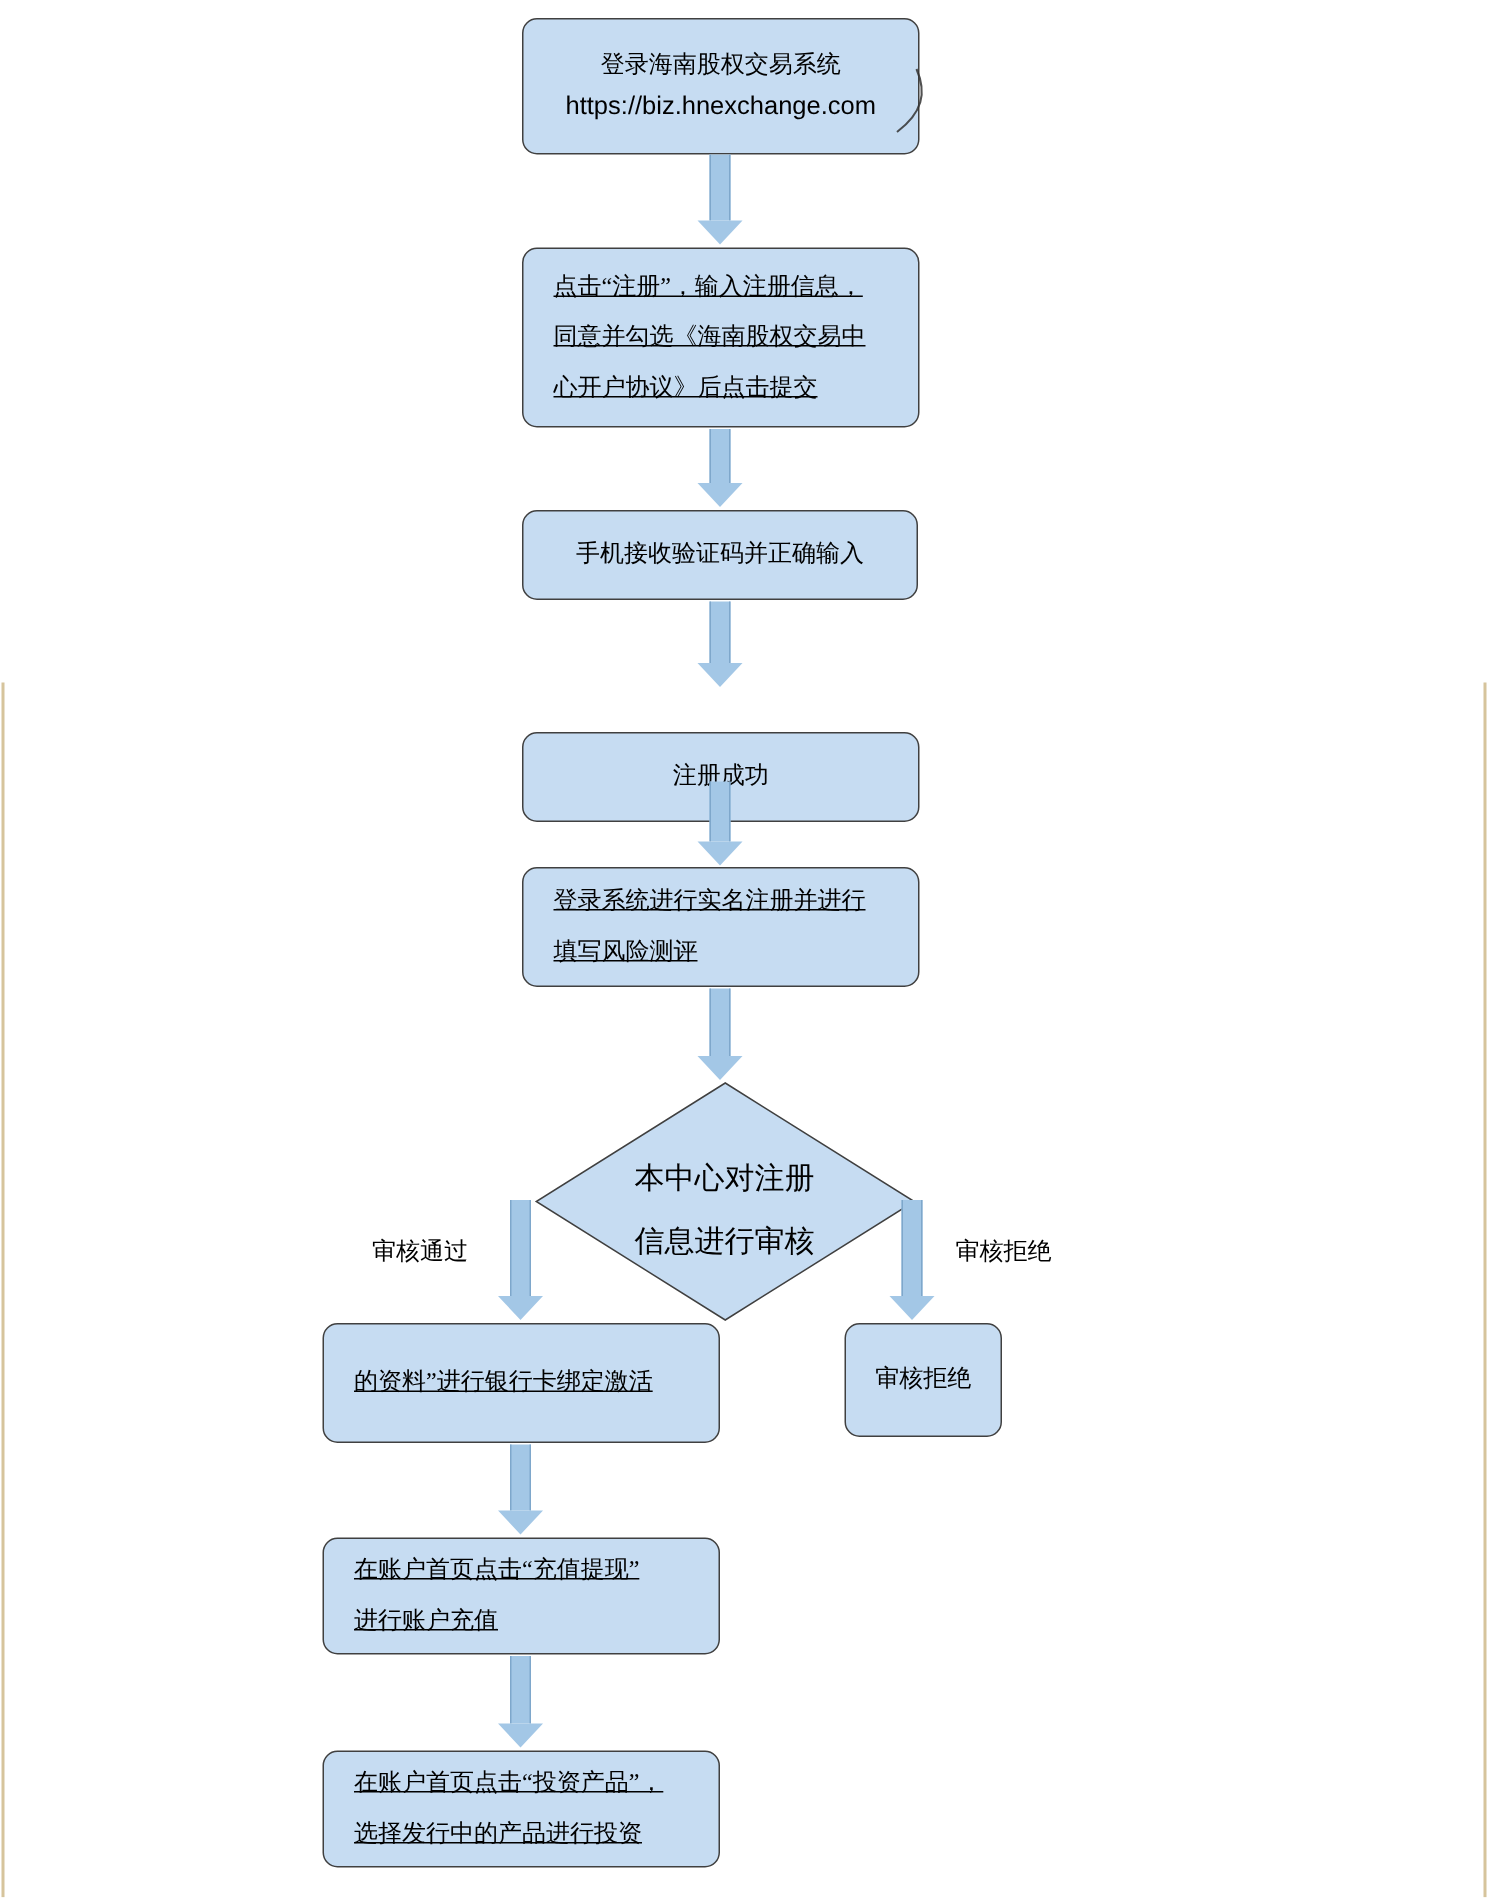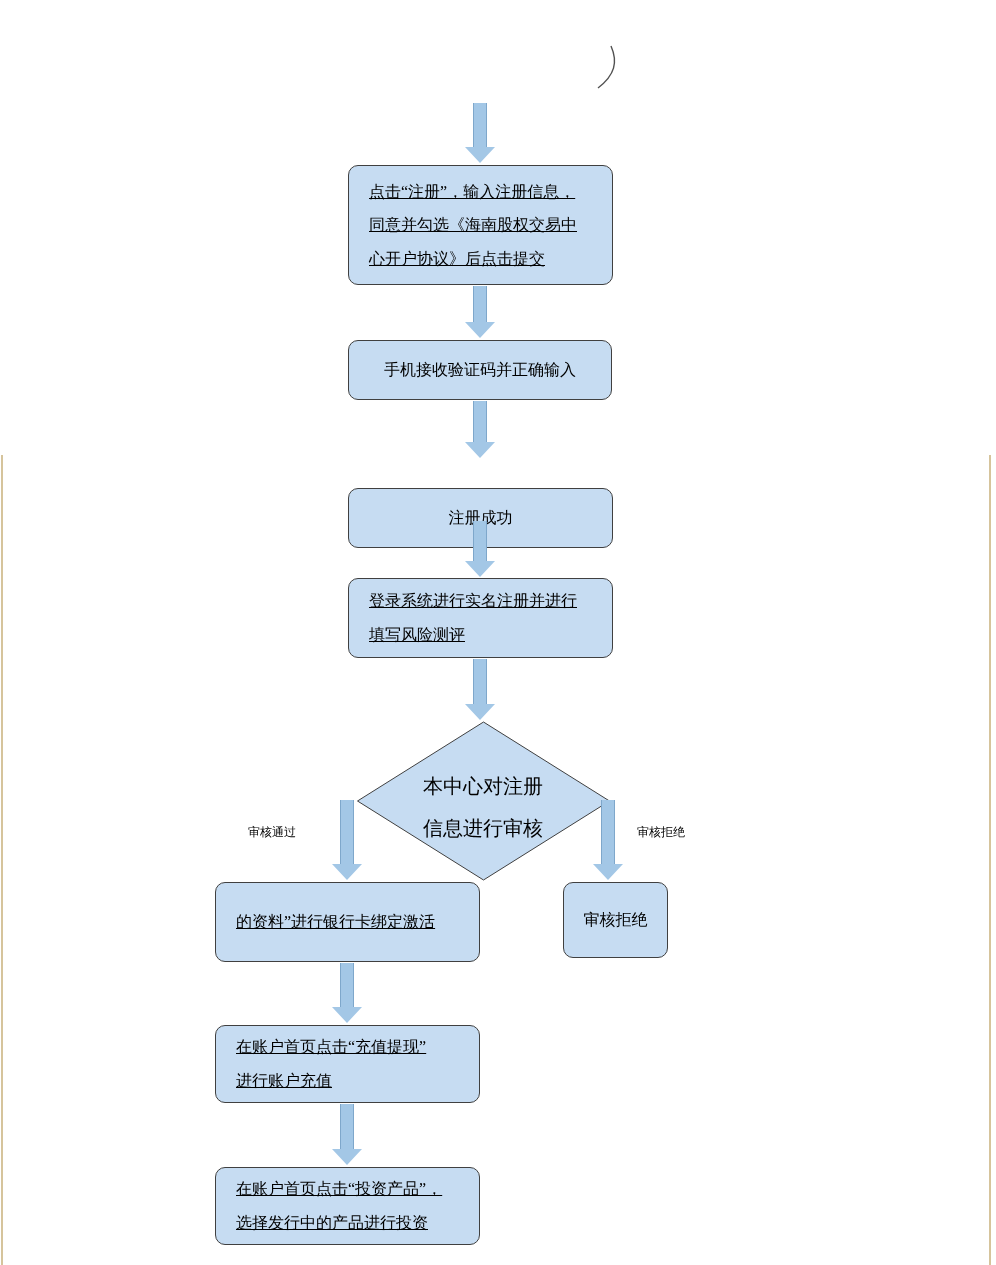--- a/index.html
+++ b/index.html
@@ -62,32 +62,36 @@
 
   .diamond-svg { position: absolute; }
   .diamond-text {
     position: absolute;
     text-align: center;
     font-size: 20px;
     line-height: 2.1;
   }
   .branch-label {
     position: absolute;
-    font-size: 12px;
+    font-size: 16px;
   }
   .stray-svg { position: absolute; }
 </style>
 </head>
 <body>
 
 <div class="canvas">
 
   <div class="page-edge left"></div>
   <div class="page-edge right"></div>
 
+  <div class="node center tight" style="left:348px; top:12px; width:265px; height:91px;">
+    <div>登录海南股权交易系统</div>
+    <div class="latin">https://biz.hnexchange.com</div>
+  </div>
   <svg class="stray-svg" style="left:590px; top:42px;" width="30" height="52" viewBox="0 0 30 52">
     <path d="M 21 4 C 28 20, 25 33, 8 46" fill="none" stroke="#333333" stroke-width="1.4" opacity="0.85"></path>
   </svg>
 
   <div class="varrow" style="left:465px; top:103px; height:60px;">
     <div class="shaft"></div>
     <div class="head"></div>
   </div>
 
   <div class="node left" style="left:348px; top:165px; width:265px; height:120px;">

